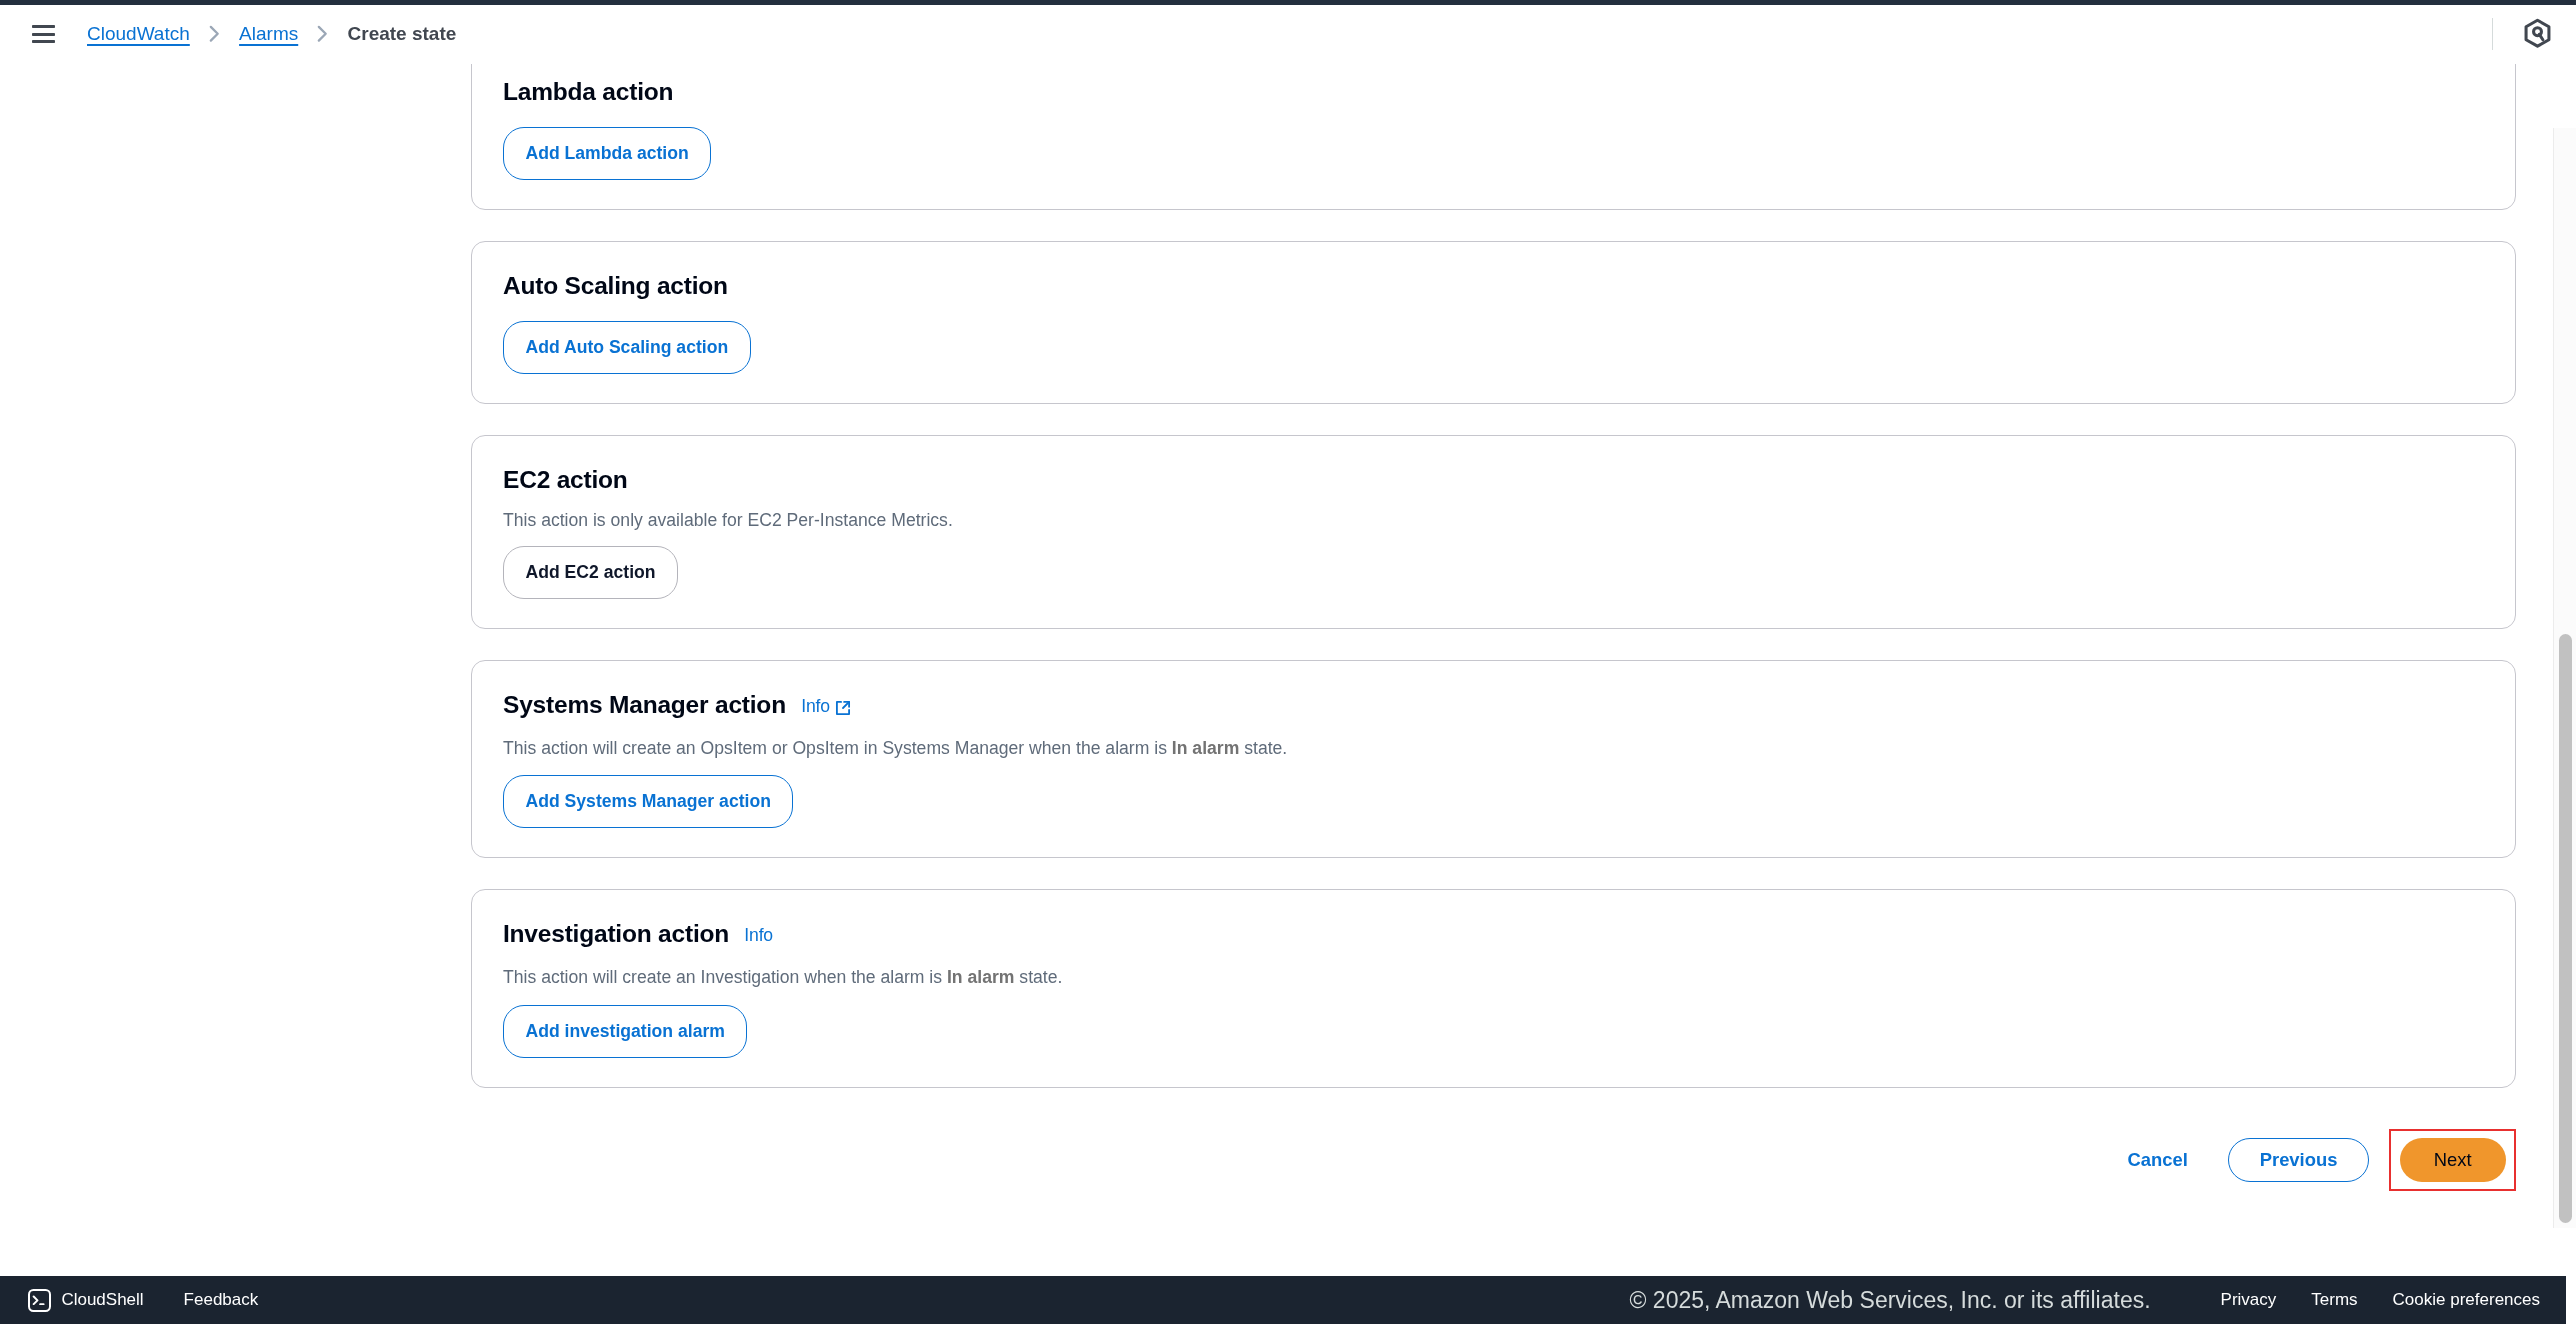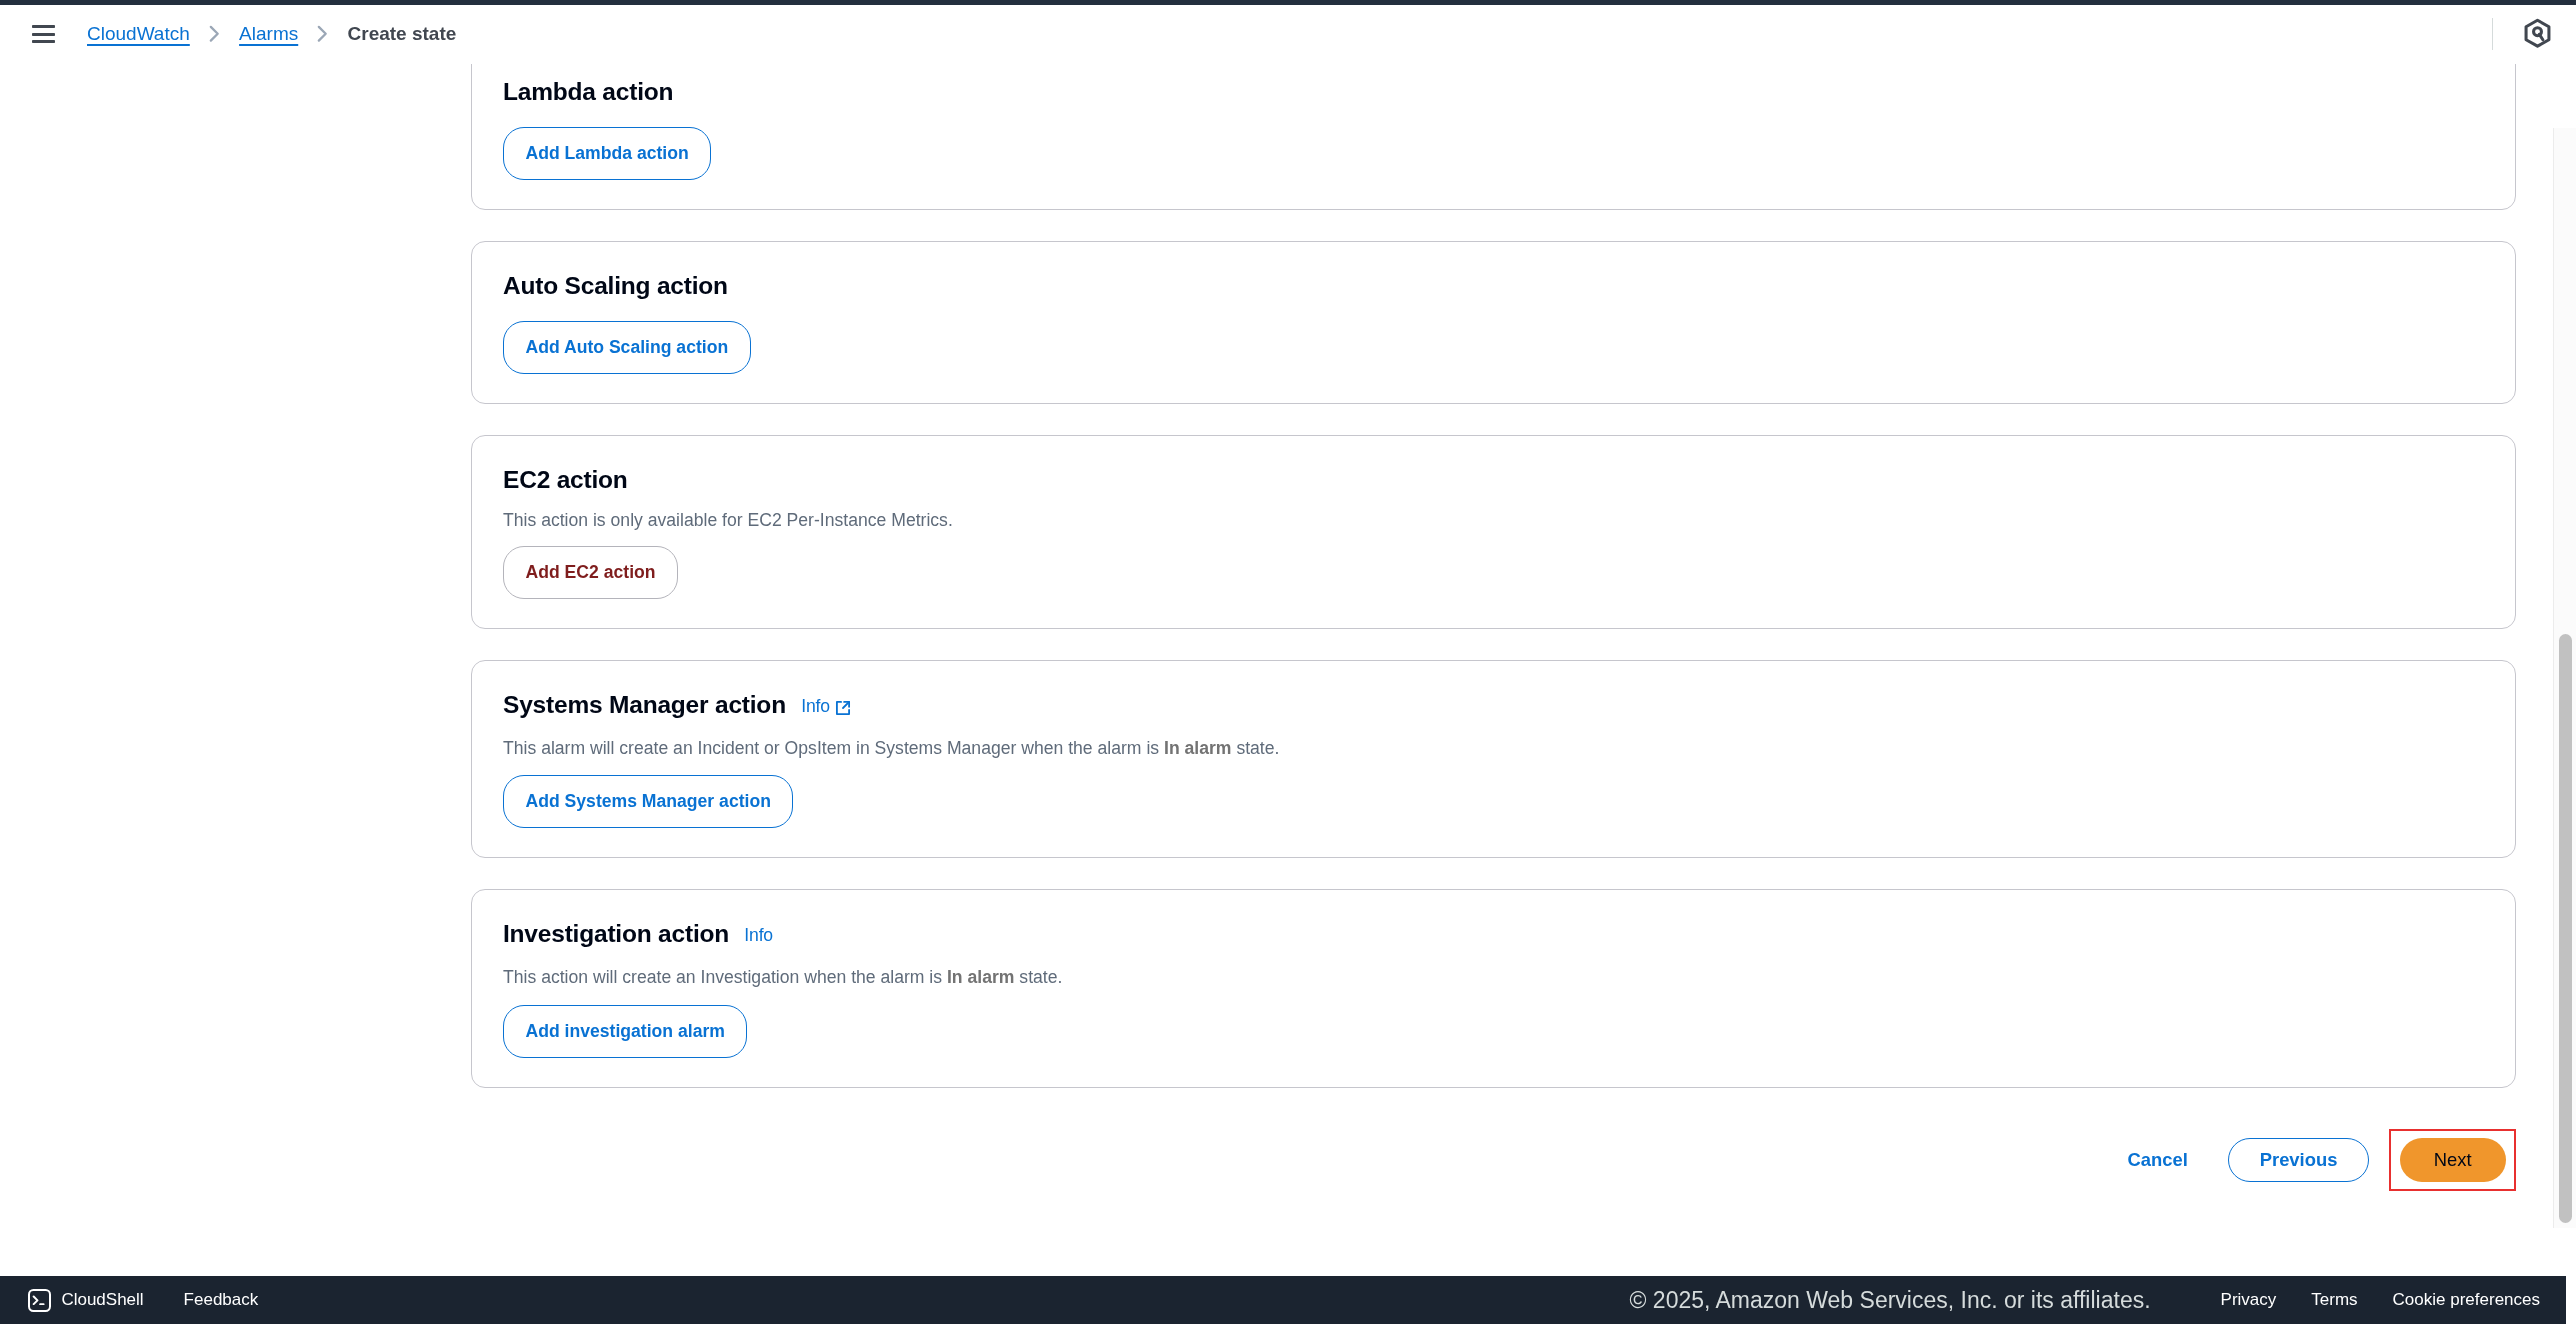--- a/index.html
+++ b/index.html
@@ -82,21 +82,21 @@
   .btn-outline{
     display:inline-flex;align-items:center;justify-content:center;
     height:53px;padding:0 21.5px;
     border:1.5px solid #0972d3;border-radius:21px;
     background:#ffffff;color:#0972d3;
     font-family:"Liberation Sans",sans-serif;
     font-size:17.6px;font-weight:700;cursor:pointer;
     white-space:nowrap;
   }
   .btn-outline.disabled{
-    border-color:#b4b4bb;color:#7f1d1d;cursor:default;
+    border-color:#b4b4bb;color:#0f172a;cursor:default;
   }
 
   
   #form-actions{
     display:flex;align-items:center;justify-content:flex-end;
     gap:0;margin-top:41px;padding-right:0;
   }
   #cancel-button{
     background:none;border:none;
     font-family:"Liberation Sans",sans-serif;
@@ -233,21 +233,21 @@
           <span class="ext">
             <svg width="16" height="16" viewBox="0 0 21 21" fill="none">
               <path d="M8 2.5 H2.5 V18.5 H18.5 V13" stroke="#0972d3" stroke-width="2.4" stroke-linecap="round" stroke-linejoin="round"></path>
               <path d="M12 2.5 H18.5 V9" stroke="#0972d3" stroke-width="2.4" stroke-linecap="round" stroke-linejoin="round"></path>
               <path d="M18.5 2.5 L10.5 10.5" stroke="#0972d3" stroke-width="2.4" stroke-linecap="round"></path>
             </svg>
           </span>
         </a>
       </div>
       <div class="card-desc">
-        <span>This alarm will create an Incident or OpsItem in Systems Manager when the alarm is </span><b>In alarm</b><span> state.</span>
+        <span>This action will create an OpsItem or OpsItem in Systems Manager when the alarm is </span><b>In alarm</b><span> state.</span>
       </div>
       <button class="btn-outline" style="margin-top:15.3px;">Add Systems Manager action</button>
     </div>
 
     <div class="card" style="margin-top:31px;padding-top:28px;padding-bottom:29px;">
       <div class="card-title">
         <span>Investigation action</span>
         <a class="info-link">
           <span>Info</span>
         </a>

